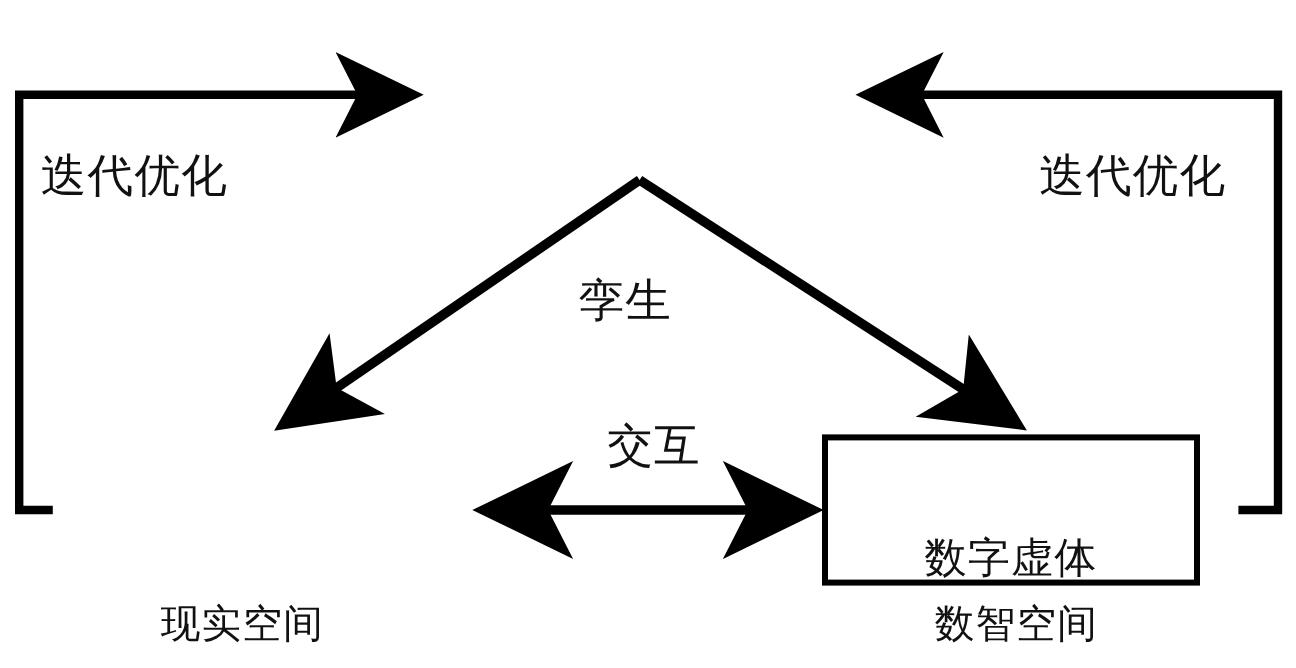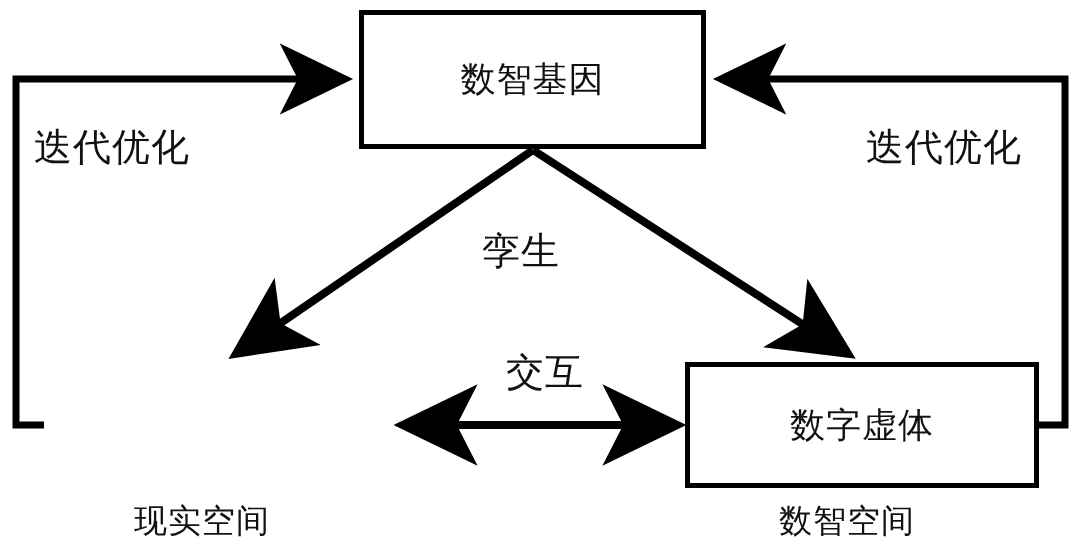--- a/index.html
+++ b/index.html
@@ -49,22 +49,23 @@
   }
   #box-physical {
     left: 44px;
     top: 362px;
     width: 347px;
     height: 126px;
   }
   #box-digital {
     left: 685px;
     top: 362px;
-    width: 354px;
+    width: 315px;
     height: 126px;
+    align-items: flex-end;
   }
   .edge-label {
     position: absolute;
     font-size: 38px;
     line-height: 1;
     color: #111111;
     white-space: nowrap;
     letter-spacing: 1px;
     z-index: 4;
   }
@@ -122,23 +123,20 @@
 
     <path d="M 1032 425 L 1065 425 L 1065 79 L 722 79" fill="none" stroke="#000000" stroke-width="7" stroke-linecap="butt" stroke-linejoin="miter" marker-end="url(#arrowEnd)"></path>
 
     <path d="M 533 150 L 237 353" fill="none" stroke="#000000" stroke-width="8" stroke-linecap="butt" marker-end="url(#arrowEnd)"></path>
 
     <path d="M 533 150 L 847 353" fill="none" stroke="#000000" stroke-width="8" stroke-linecap="butt" marker-end="url(#arrowEnd)"></path>
 
     <path d="M 404 425 L 676 425" fill="none" stroke="#000000" stroke-width="8" stroke-linecap="butt" marker-start="url(#arrowStart)" marker-end="url(#arrowEnd)"></path>
   </svg>
 
-  <div class="node-box" id="box-gene">
-    <span class="node-label">数智基因</span>
-  </div>
 
 
   <div class="node-box" id="box-digital">
     <span class="node-label">数字虚体</span>
   </div>
 
   <div class="edge-label" id="label-iter-left">迭代优化</div>
 
   <div class="edge-label" id="label-iter-right">迭代优化</div>
 

